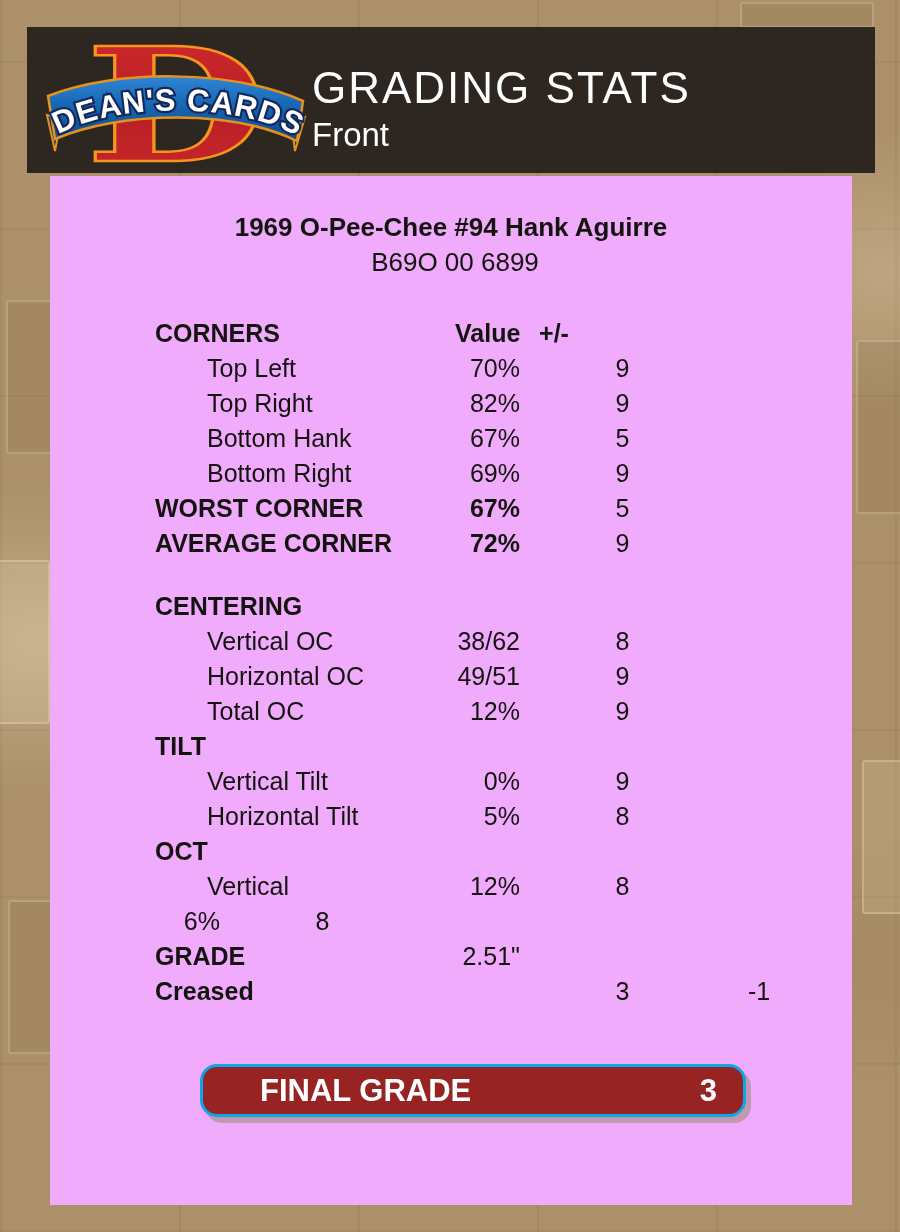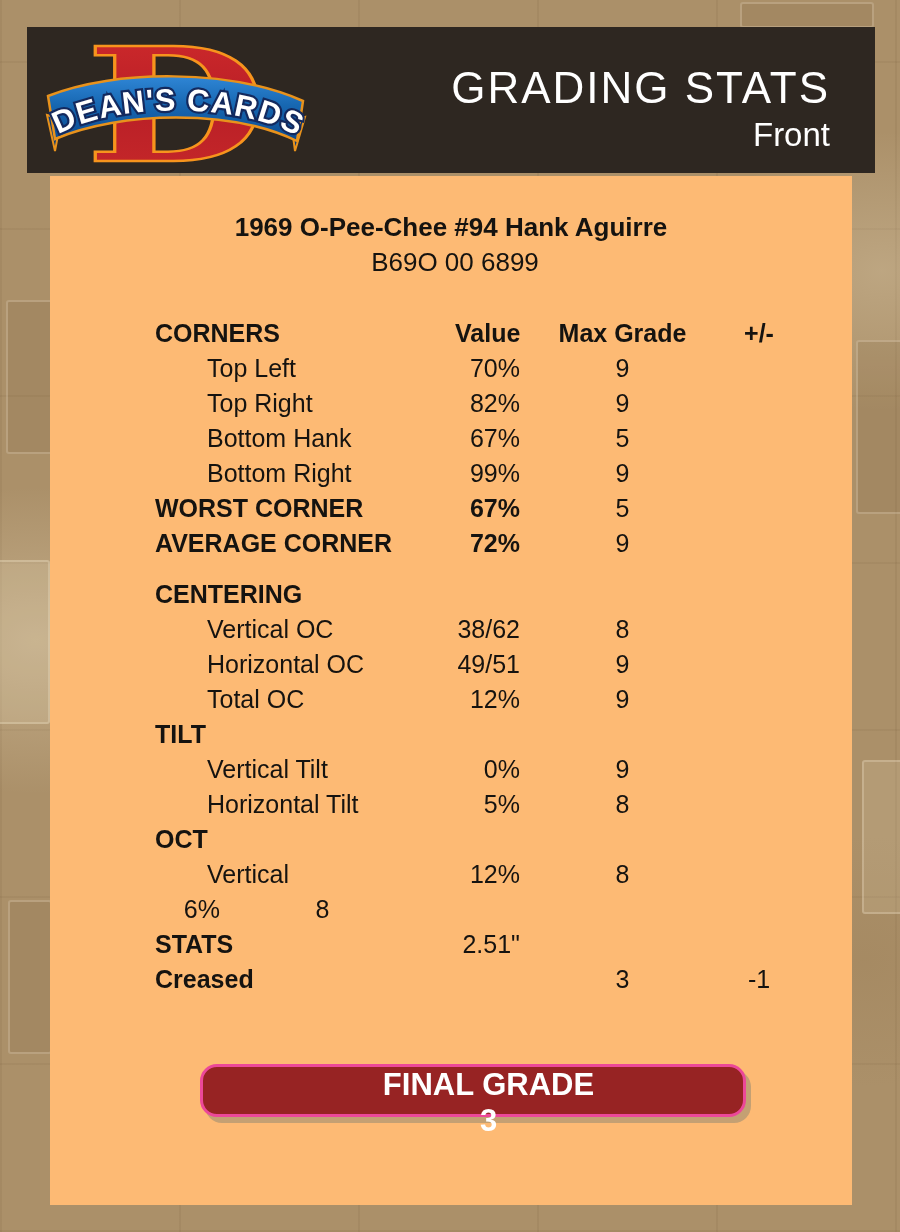--- a/index.html
+++ b/index.html
@@ -20,49 +20,48 @@
   #bg3{left:8px;top:900px;width:40px;height:150px;}
   #bg4{left:856px;top:340px;width:60px;height:170px;}
   #bg5{left:862px;top:760px;width:50px;height:150px;background:rgba(235,220,190,.15);}
   #bg6{left:740px;top:2px;width:130px;height:22px;}
 
   .header{
     position:absolute;left:27px;top:27px;width:848px;height:146px;
     background:#2e2721;
   }
   .logo{position:absolute;left:18px;top:6px;}
-  .header-titles{position:absolute;left:285px;right:45px;top:36px;text-align:right;color:#ffffff;}
+  .header-titles{position:absolute;left:285px;right:45px;top:36px;text-align:left;color:#ffffff;}
   .header-title{font-size:44px;line-height:50px;letter-spacing:2px;font-weight:400;}
   .header-subtitle{font-size:33px;line-height:44px;font-weight:400;}
 
   .panel{
     position:absolute;left:50px;top:176px;width:802px;height:1029px;
-    background:#fdba74;
+    background:#f0abfc;
   }
   .card-title{margin-top:34px;text-align:center;font-size:26px;font-weight:700;line-height:34px;}
   .card-serial{text-align:center;font-size:26px;font-weight:400;line-height:36px;margin-left:8px;}
 
   .stats{position:absolute;left:105px;top:140px;width:648px;font-size:25px;}
   .trow{display:flex;height:35px;line-height:35px;align-items:flex-end;}
-  .trow.gap{margin-top:16px;}
+  .trow.gap{margin-top:28px;}
   .c-label{width:300px;line-height:35px;}
   .c-value{width:65px;text-align:right;line-height:35px;}
   .c-max{width:205px;text-align:center;line-height:35px;}
   .c-pm{width:68px;text-align:center;line-height:35px;}
   .bold{font-weight:700;}
   .indent{padding-left:52px;box-sizing:border-box;margin-top:12px;}
 
   .final-grade{
     position:absolute;left:150px;top:888px;width:457px;height:47px;
-    background:#972323;border:3px solid #ec4899;border-radius:17px;
+    background:#972323;border:3px solid #0ea5e9;border-radius:17px;
     box-shadow:5px 6px 0 rgba(150,138,115,.55);
     display:flex;align-items:center;justify-content:space-between;
     padding:0 26px 0 57px;color:#ffffff;font-size:31px;font-weight:700;
     cursor:default;
-    flex-direction:column;
   }
 </style>
 </head>
 <body>
 
 <div>
   <div class="bg-card" id="bg1"></div>
   <div class="bg-card" id="bg2"></div>
   <div class="bg-card" id="bg3"></div>
   <div class="bg-card" id="bg4"></div>
@@ -102,21 +101,20 @@
 </div>
 
 <div class="panel">
   <div class="card-title">1969 O-Pee-Chee #94 Hank Aguirre</div>
   <div class="card-serial">B69O 00 6899</div>
 
   <div class="stats">
     <div class="trow">
       <div class="c-label bold">CORNERS</div>
       <div class="c-value bold">Value</div>
-      <div class="c-max bold">Max Grade</div>
       <div class="c-pm bold">+/-</div>
     </div>
     <div id="stats-rows">
         <div class="trow">
           <div class="c-label indent">Top Left</div>
           <div class="c-value">70%</div>
           <div class="c-max">9</div>
           <div class="c-pm"></div>
         </div>
         <div class="trow">
@@ -126,21 +124,21 @@
           <div class="c-pm"></div>
         </div>
         <div class="trow">
           <div class="c-label indent">Bottom Hank</div>
           <div class="c-value">67%</div>
           <div class="c-max">5</div>
           <div class="c-pm"></div>
         </div>
         <div class="trow">
           <div class="c-label indent">Bottom Right</div>
-          <div class="c-value">99%</div>
+          <div class="c-value">69%</div>
           <div class="c-max">9</div>
           <div class="c-pm"></div>
         </div>
         <div class="trow">
           <div class="c-label bold">WORST CORNER</div>
           <div class="c-value bold">67%</div>
           <div class="c-max">5</div>
           <div class="c-pm"></div>
         </div>
         <div class="trow">
@@ -202,21 +200,21 @@
           <div class="c-value">12%</div>
           <div class="c-max">8</div>
           <div class="c-pm"></div>
         </div>
         <div class="trow">
           <div class="c-value">6%</div>
           <div class="c-max">8</div>
           <div class="c-pm"></div>
         </div>
         <div class="trow">
-          <div class="c-label bold">STATS</div>
+          <div class="c-label bold">GRADE</div>
           <div class="c-value">2.51"</div>
           <div class="c-max"></div>
           <div class="c-pm"></div>
         </div>
         <div class="trow">
           <div class="c-label bold">Creased</div>
           <div class="c-value"></div>
           <div class="c-max">3</div>
           <div class="c-pm">-1</div>
         </div>

